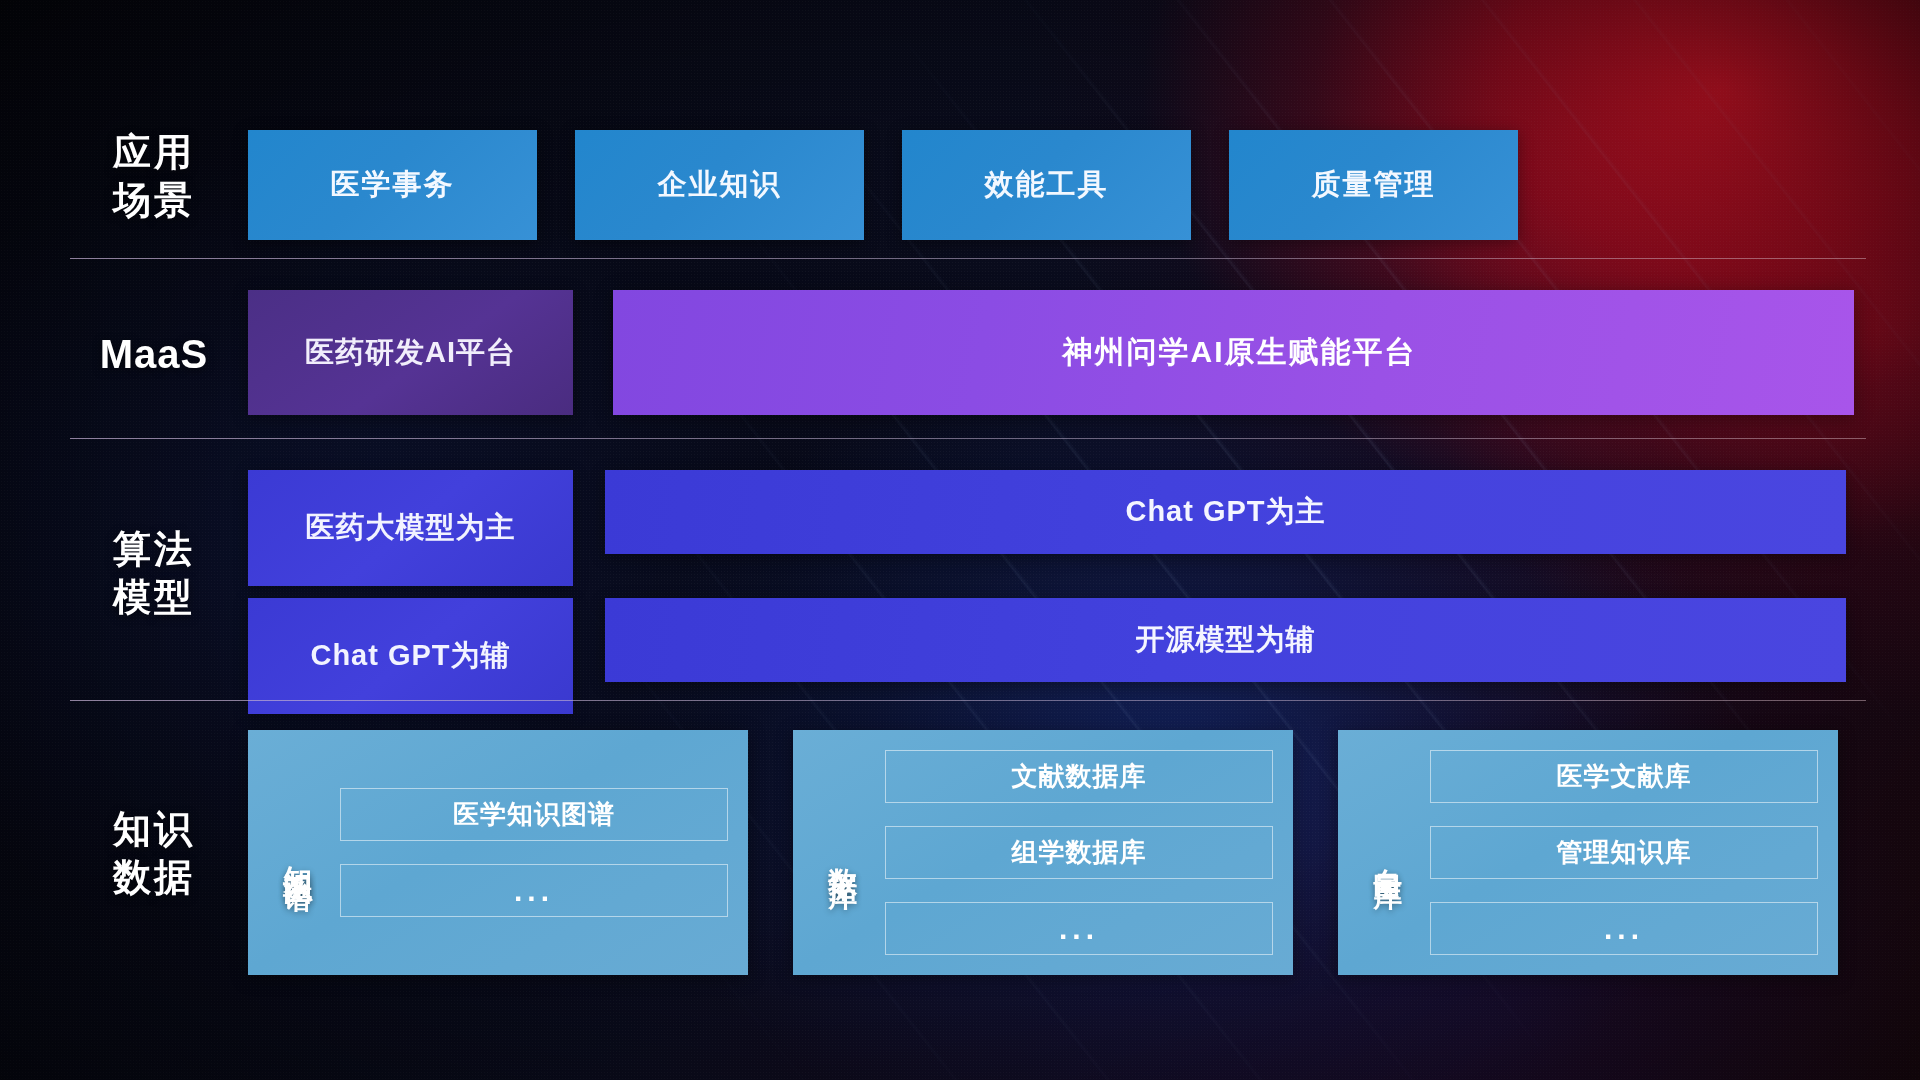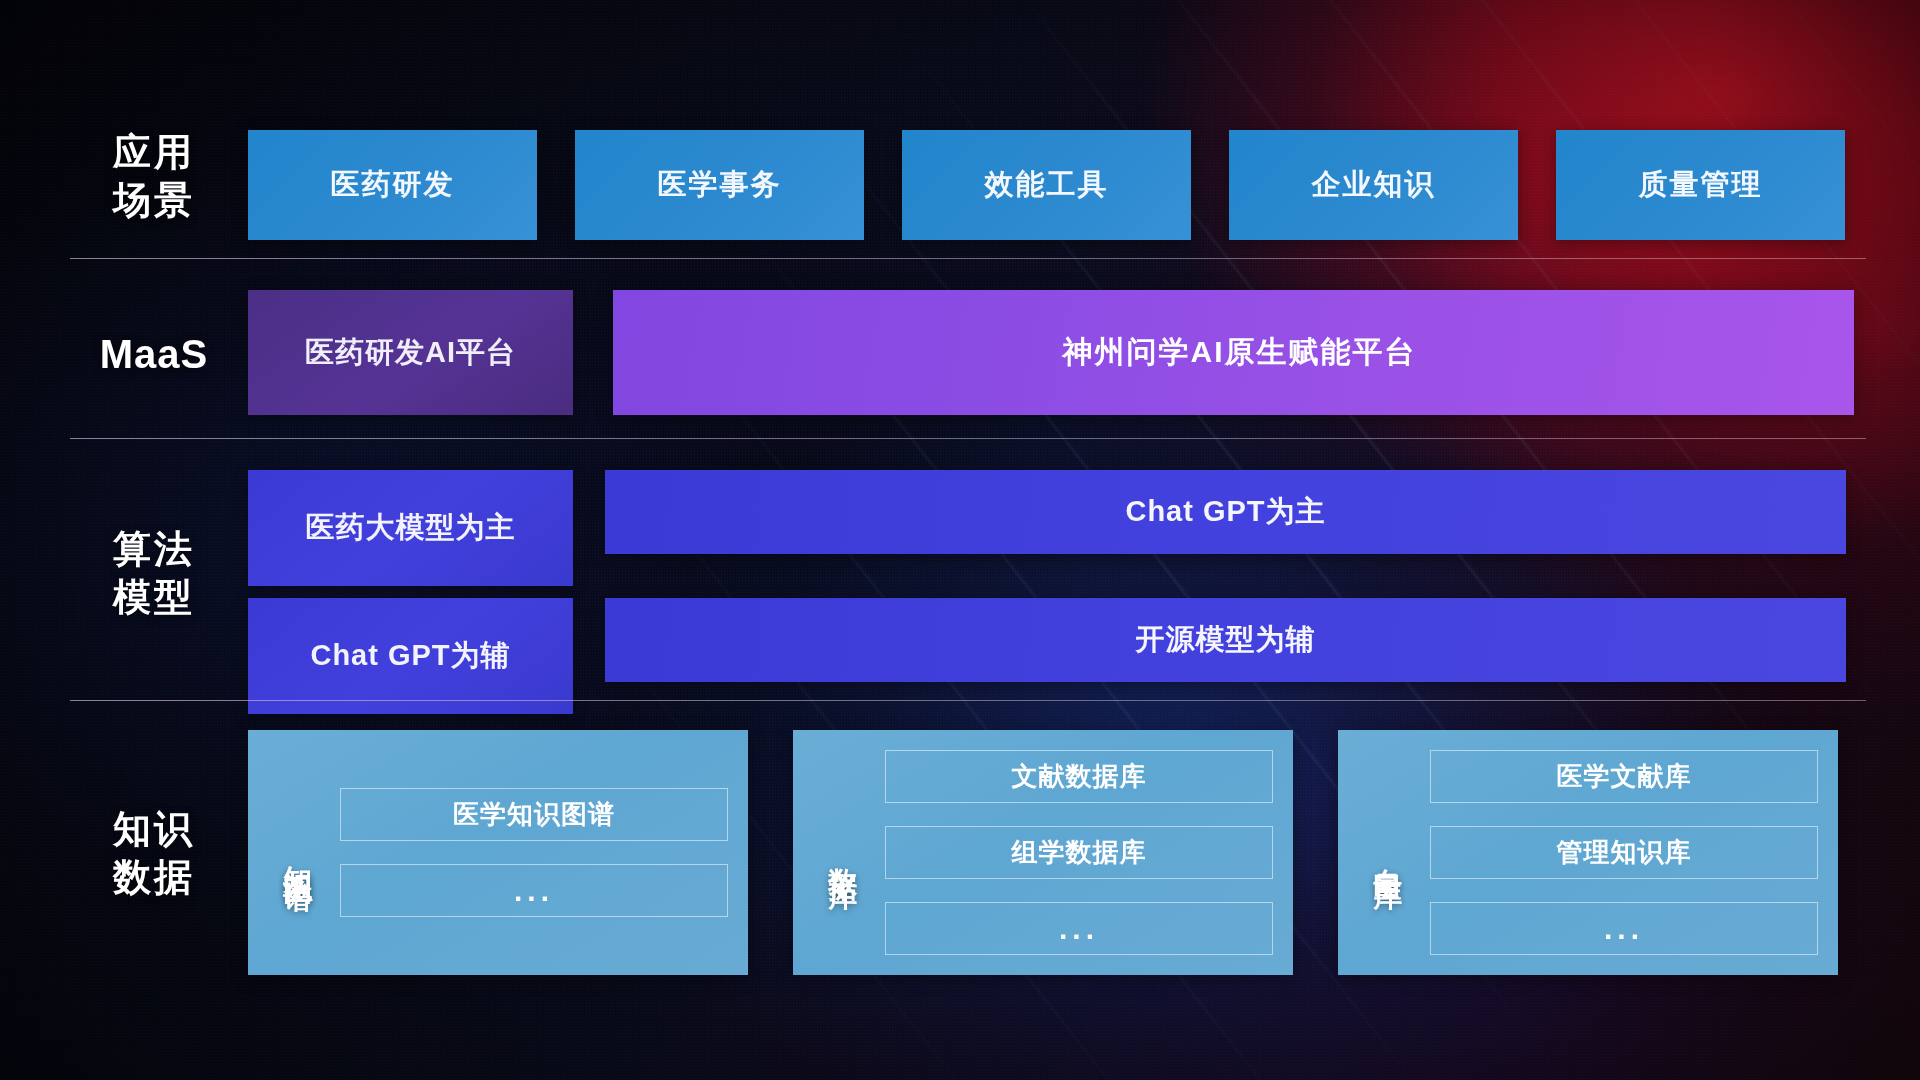--- a/index.html
+++ b/index.html
@@ -222,24 +222,23 @@
   <div class="bg-vignette"></div>
 
   <div class="content">
 
     <div class="row-label" style="top:128px;">
       <div>应用</div>
       <div>场景</div>
     </div>
 
     <div class="app-row">
-      <div class="app-box">医药研发</div>
       <div class="app-box">医学事务</div>
+      <div class="app-box">企业知识</div>
       <div class="app-box">效能工具</div>
-      <div class="app-box">企业知识</div>
       <div class="app-box">质量管理</div>
     </div>
 
     <div class="divider" style="top:258px;"></div>
 
     <div class="row-label maas" style="top:330px;">MaaS</div>
 
     <div class="maas-row">
       <div class="maas-left">医药研发AI平台</div>
       <div class="maas-right">神州问学AI原生赋能平台</div>

